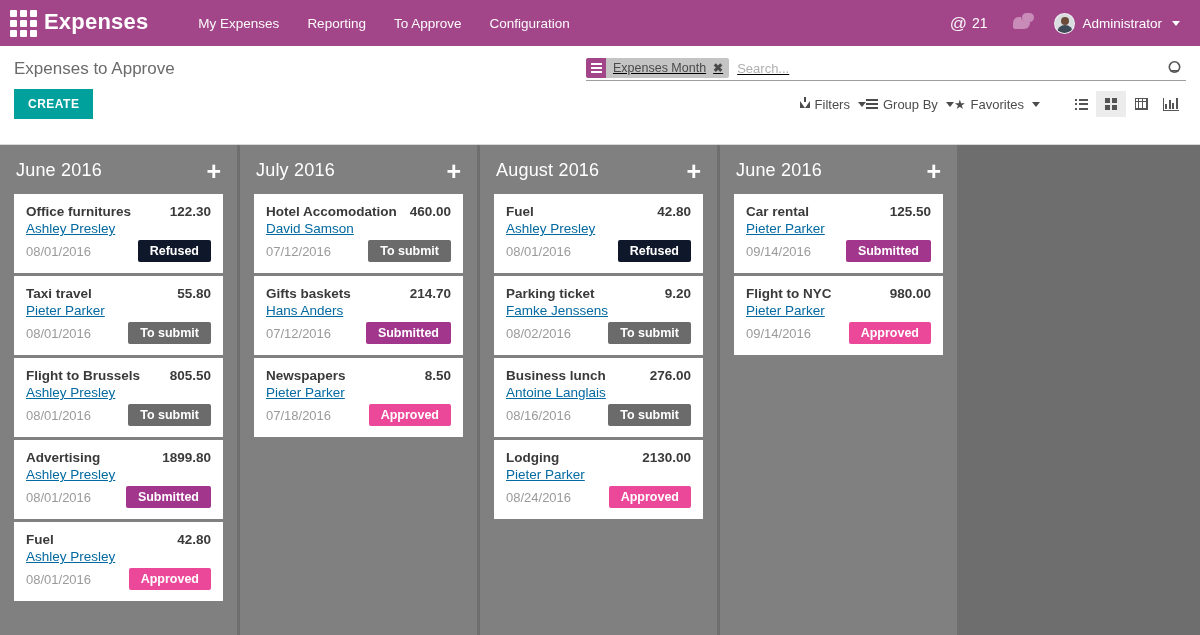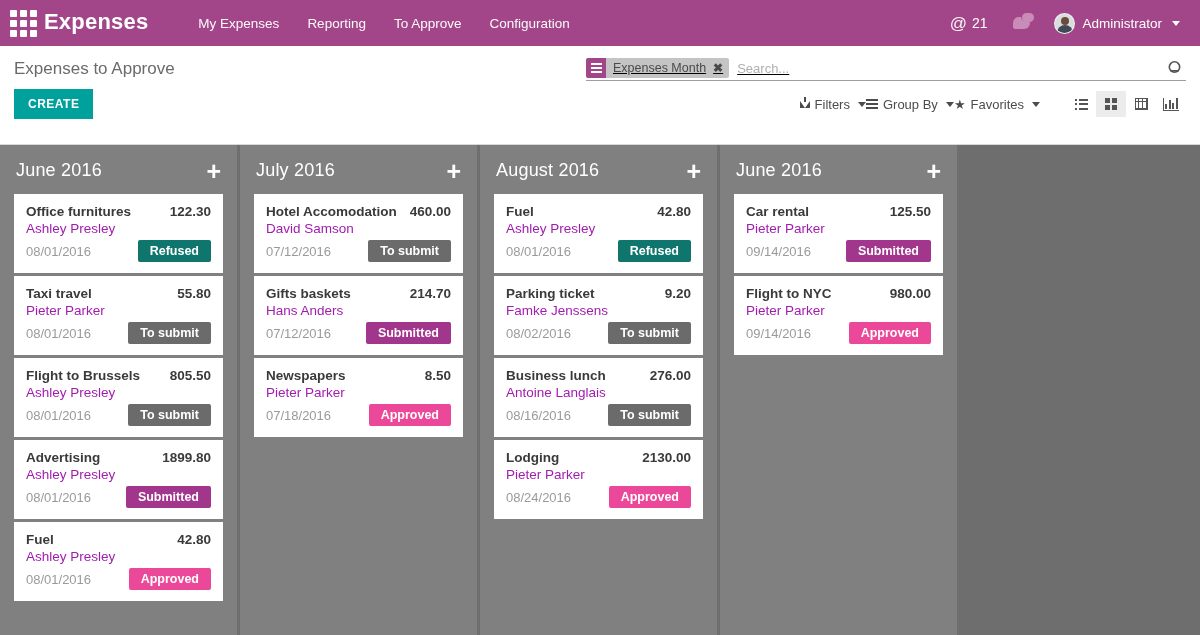--- a/index.html
+++ b/index.html
@@ -305,43 +305,44 @@
     color: #3a3a3a;
   }
   .kcard-amount {
     margin-left: auto;
     font-size: 13.5px;
     font-weight: bold;
     color: #3a3a3a;
   }
   .kcard-employee {
     font-size: 13.5px;
-    color: #a21caf;
+    color: #0369a1;
     margin-top: 2px;
+    text-decoration: underline;
   }
   .kcard-row3 {
     display: flex; align-items: center;
     margin-top: 4px;
     min-height: 22px;
   }
   .kcard-date {
     font-size: 13px;
     color: #9a9a9a;
   }
   .badge {
     margin-left: auto;
     color: #ffffff;
     font-size: 12.5px;
     font-weight: bold;
     padding: 3px 12px;
     border-radius: 2px;
     line-height: 16px;
     white-space: nowrap;
   }
-  .badge-refused   { background: #0f766e; }
+  .badge-refused   { background: #0f172a; }
   .badge-tosubmit  { background: #6b6b6b; }
   .badge-submitted { background: #a2358c; }
   .badge-approved  { background: #ec4899; }
 </style>
 </head>
 <body>
 
 <div class="navbar">
   <div class="apps-grid">
     <i></i>

